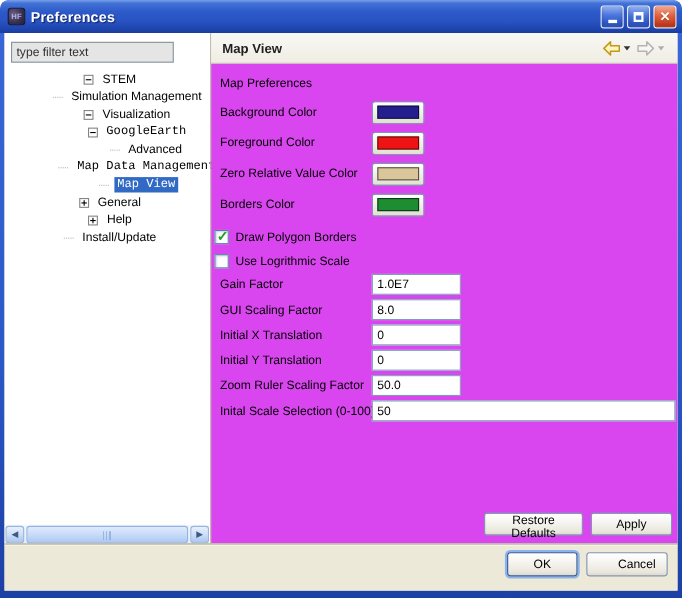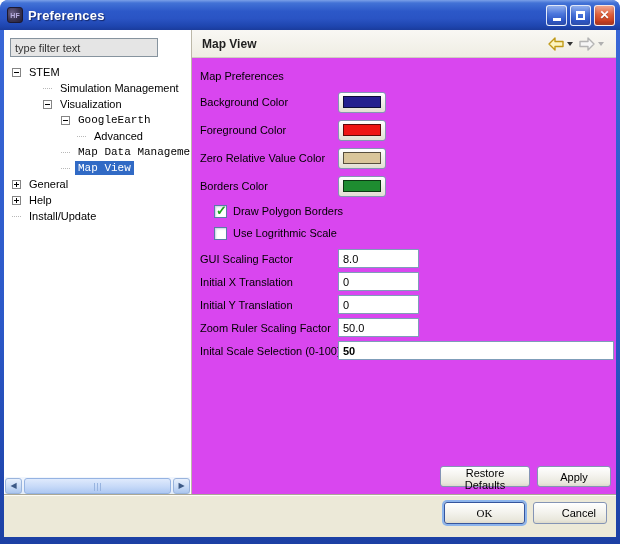--- a/index.html
+++ b/index.html
@@ -48,21 +48,21 @@
   }
 
   
   .left-panel { position:absolute; left:0; top:0; width:187px; height:464px; background:#fff; }
   .filter-input {
     position:absolute; left:6px; top:8px; width:148px; height:19px;
     border:1px solid #86939e; background:#e5e5e5; font:11px "Liberation Sans",sans-serif;
     color:#333; padding:1px 4px; outline:none;
   }
   .tree { position:absolute; left:0; top:34px; right:0; }
-  .tree-row { height:16px; display:flex; align-items:center; white-space:nowrap; cursor:default; }
+  .tree-row { height:16px; display:flex; align-items:center; white-space:nowrap; cursor:default;justify-content:center; }
   .lvl0 { padding-left:8px; } .lvl1 { padding-left:39px; } .lvl2 { padding-left:57px;font-family:Liberation Mono, monospace; } .lvl3 { padding-left:73px; }
   .expander {
     width:9px; height:9px; border:1px solid #848484; background:#fff; margin-right:5px;
     position:relative; flex:0 0 auto;
   }
   .expander::before, .expander.exp-minus::before {
     content:""; position:absolute; left:1px; right:1px; top:3px; height:1px; background:#000;
   }
   .expander.exp-plus::after {
     content:""; position:absolute; top:1px; bottom:1px; left:3px; width:1px; background:#000;
@@ -114,57 +114,57 @@
   .color-row { position:relative; }
   .swatch-btn {
     position:absolute; left:146px; width:48px; height:21px;
     border:1px solid #8494b5; border-radius:3px;
     background:linear-gradient(180deg,#ffffff,#f1efe8 50%,#e2dfd2);
     display:flex; align-items:center; justify-content:center;
     box-shadow:inset 0 1px 0 #fff;
   }
   .swatch { width:38px; height:12px; border:1px solid rgba(0,0,0,.6); }
 
-  .check-row { height:22px; display:flex; align-items:center; padding-left:22px; }
+  .check-row { height:22px; display:flex; align-items:flex-end; padding-left:3px; }
   .checkbox {
     width:13px; height:13px; background:#fff; border:1px solid #5a7ba8; margin-right:6px;
     position:relative; flex:0 0 auto; box-shadow:inset 1px 1px 2px rgba(90,123,168,.35);
   }
   .checkbox.checked::after {
     content:"✓"; position:absolute; left:1px; top:-3px; font-size:13px; font-weight:bold; color:#21a121;
   }
 
   .field-row { height:23px; position:relative; }
   .field-row .row-label { position:absolute; left:8px; top:5px; }
   .xp-input {
     position:absolute; left:146px; top:1px; width:81px; height:19px;
     border:1px solid #7f9db9; background:#fff; font:11px "Liberation Sans",sans-serif;
     padding:1px 4px; outline:none;
   }
-  .xp-input.wide { width:276px;font-weight:bold; }
+  .xp-input.wide { width:276px; }
   .fields { margin-top:4px; }
 
   .pane-buttons { position:absolute; right:5px; bottom:7px; display:flex; gap:7px; }
 
   .xp-btn {
     height:21px; border:1px solid #8494b5; border-radius:3px;
     background:linear-gradient(180deg,#ffffff 0%,#f4f3ee 45%,#e9e7dc 85%,#dddacb 100%);
     font:11px "Liberation Sans",sans-serif; color:#000; text-align:center;
     box-shadow:inset 0 1px 0 #fff; padding:0 10px; cursor:default;
   }
   .btn-restore { width:90px; } .btn-apply { width:74px; }
 
   
   .bottom-bar {
     position:absolute; left:0; right:0; bottom:0; height:43px;
     border-top:1px solid #aba894; box-shadow:inset 0 1px 0 #fdfcf7;
     display:flex; justify-content:flex-end; align-items:center; gap:8px; padding:0 9px 6px 0;
     background:#ece9d8;
   }
-  .btn-ok { width:81px; height:22px; box-shadow:0 0 0 2px #8cb4ec, inset 0 1px 0 #fff; border-color:#35559c;font-family:Liberation Serif, serif; }
+  .btn-ok { width:64px; height:22px; box-shadow:0 0 0 2px #8cb4ec, inset 0 1px 0 #fff; border-color:#35559c; }
   .btn-cancel { width:74px; height:22px;text-align:right; }
 </style>
 </head>
 <body>
 
 <div class="window">
 
   <div class="titlebar">
     <div class="app-icon">HF</div>
     <div class="title-text">Preferences</div>
@@ -287,20 +287,24 @@
           <span class="checkbox checked"></span>
           <span>Draw Polygon Borders</span>
         </div>
         <div class="check-row">
           <span class="checkbox"></span>
           <span>Use Logrithmic Scale</span>
         </div>
 
         <div class="fields">
           <div class="field-row">
+            <span class="row-label">Gain Factor</span>
+            <input class="xp-input" value="1.0E7" style="">
+          </div>
+          <div class="field-row">
             <span class="row-label">GUI Scaling Factor</span>
             <input class="xp-input" value="8.0" style="">
           </div>
           <div class="field-row">
             <span class="row-label">Initial X Translation</span>
             <input class="xp-input" value="0" style="">
           </div>
           <div class="field-row">
             <span class="row-label">Initial Y Translation</span>
             <input class="xp-input" value="0" style="">

